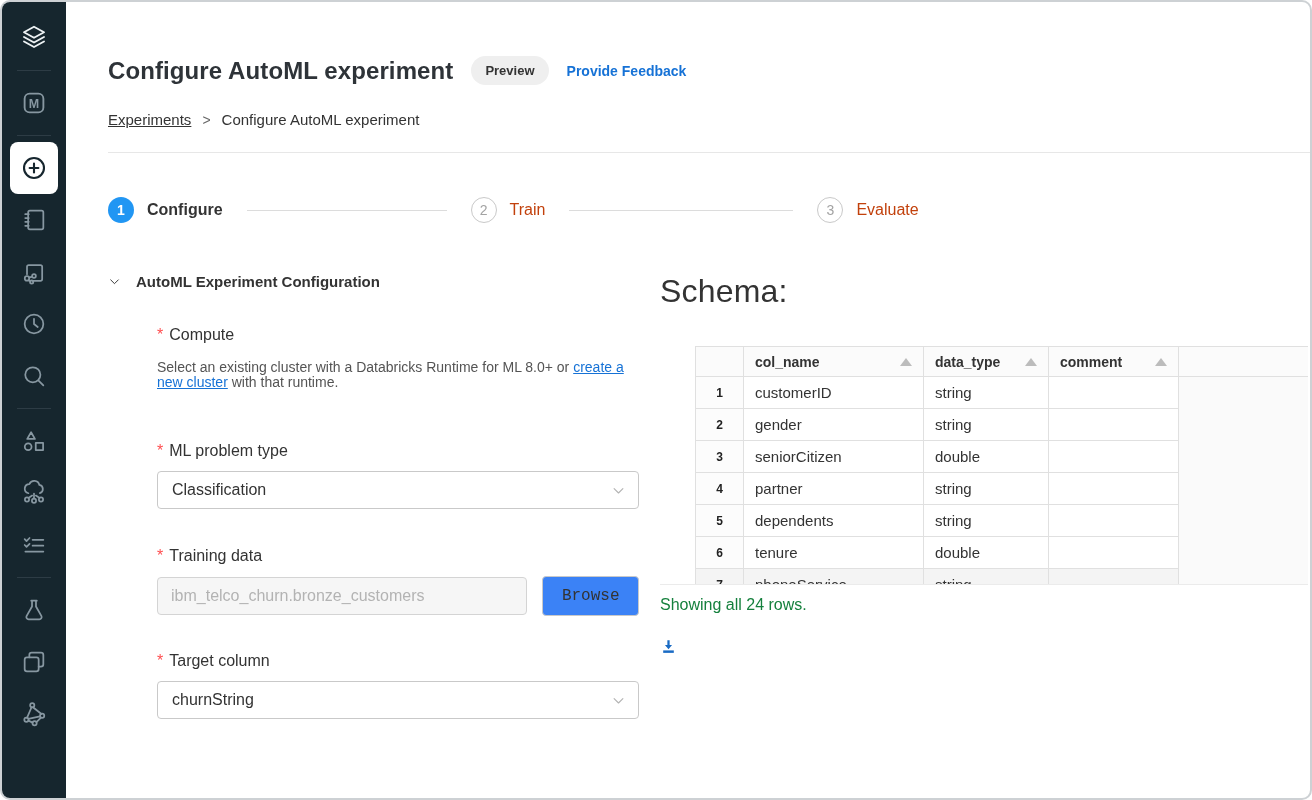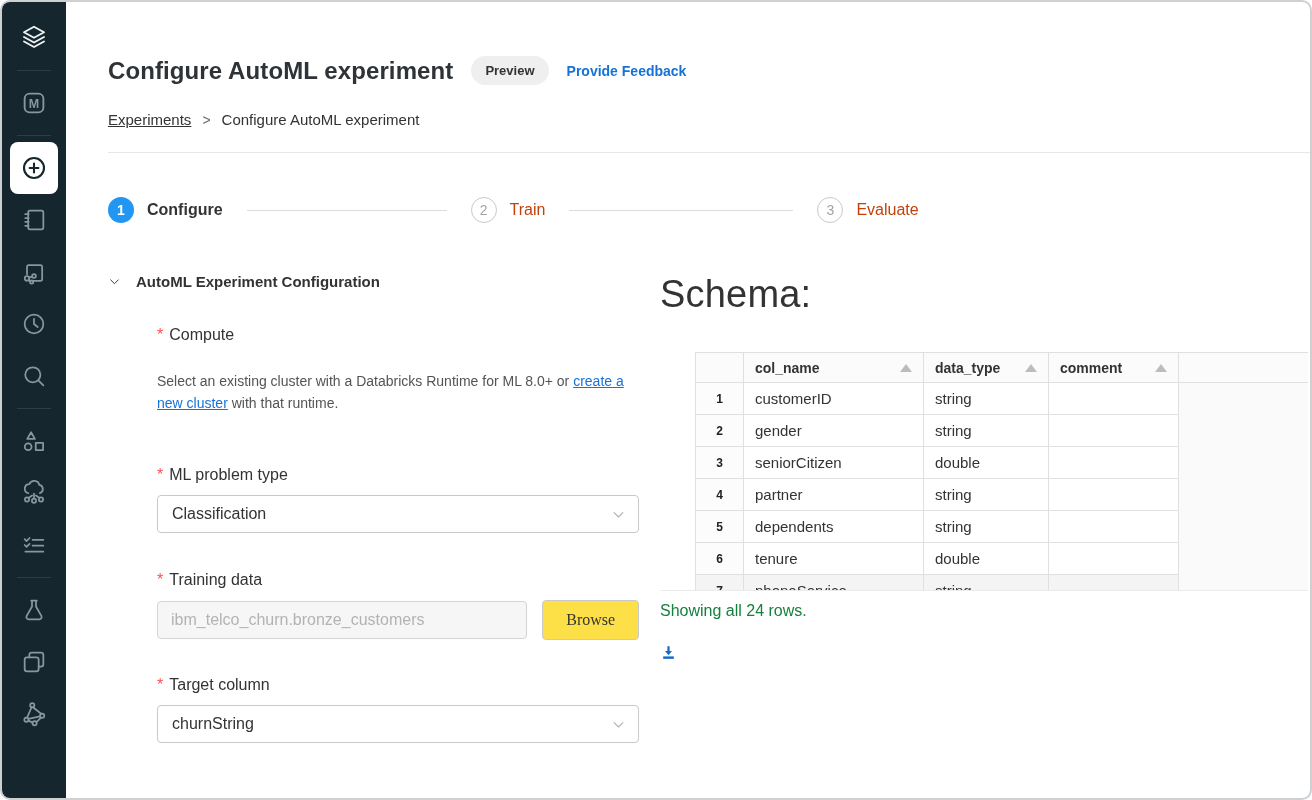--- a/index.html
+++ b/index.html
@@ -65,32 +65,32 @@
   .lbl-problem { margin-top:52px; }
   .lbl-training { margin-top:38px; }
   .lbl-target { margin-top:36px; }
 
   .select { margin-top:11px; height:38px; border:1px solid #c9c9c9; border-radius:4px; background:#fff;
             display:flex; align-items:center; padding:0 12px 0 14px; font-size:16px; color:#333; cursor:pointer; }
   .select .val { flex:1; }
   .select .vdiv { width:1px; height:22px; background:#e0e0e0; margin-right:11px; }
   .select svg.chev { stroke:#b3b3b3; fill:none; stroke-width:1.8; stroke-linecap:round; stroke-linejoin:round; }
 
-  .helper { margin-top:26px; font-size:14px; color:#545454; line-height:22px; width:486px; }
+  .helper { margin-top:16px; font-size:14px; color:#545454; line-height:15px; width:486px; }
   .helper a { color:#1672d6; text-decoration:underline; cursor:pointer; }
 
   .training-row { margin-top:11px; display:flex; align-items:center; }
   .training-input { width:372px; height:38px; border:1px solid #d4d4d4; border-radius:4px; background:#f6f6f6;
                     color:#b3b3b3; font-size:16px; padding:0 13px; font-family:"Liberation Sans","DejaVu Sans",sans-serif; }
   .browse-btn { margin-left:15px; width:97px; height:40px; border:1px solid #c9c9c9; border-radius:4px;
-                background:#fde047; font-size:16px; color:#333; cursor:pointer;
-                font-family:Liberation Serif, serif; }
-
-  
-  .schema-heading { font-size:38px; font-weight:400; color:#333; letter-spacing:.2px; }
+                background:#3b82f6; font-size:16px; color:#333; cursor:pointer;
+                font-family:Liberation Mono, monospace; }
+
+  
+  .schema-heading { font-size:32px; font-weight:400; color:#333; letter-spacing:.2px; }
   .table-wrap { margin-top:36px; height:239px; overflow:hidden; border-bottom:1px solid #ebebeb; }
   table.schema { border-collapse:collapse; width:100%; table-layout:fixed;margin-left:35px; }
   .schema th, .schema td { border:1px solid #e0e0e0; padding:4px 11px; height:32px; font-size:15px;
                            color:#333; text-align:left; overflow:hidden; white-space:nowrap; }
   .schema th { height:30px; font-size:14px; font-weight:bold; background:#fbfbfb; cursor:pointer; }
   .schema th .th-inner { display:flex; align-items:center; justify-content:space-between; }
   .sort-tri { width:0; height:0; border-left:6px solid transparent; border-right:6px solid transparent;
               border-bottom:8px solid #bcbcbc; display:inline-block; }
   .schema td.num { text-align:center; font-weight:bold; font-size:12px; background:#fcfcfc; color:#222; }
   .schema td.filler { background:#fafafa; }

